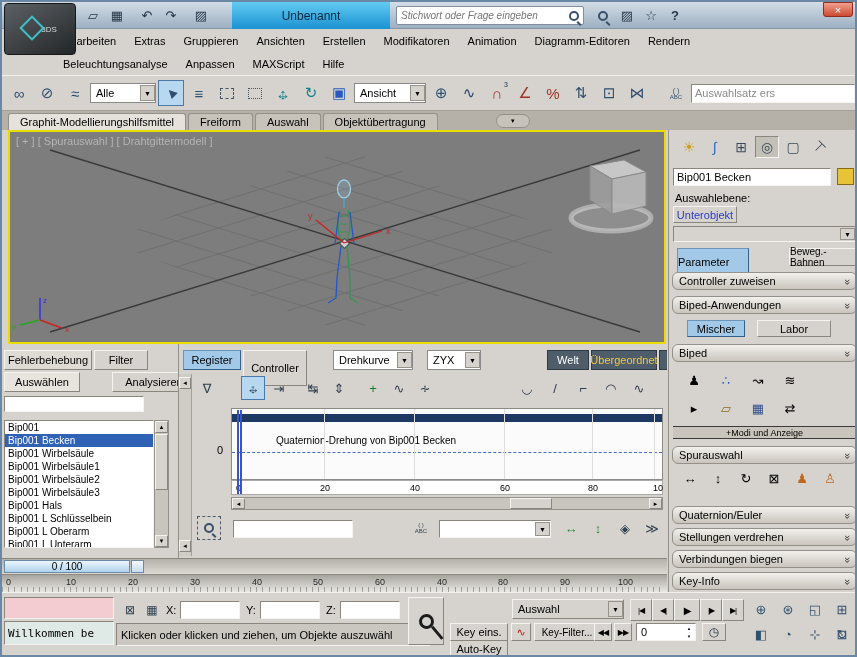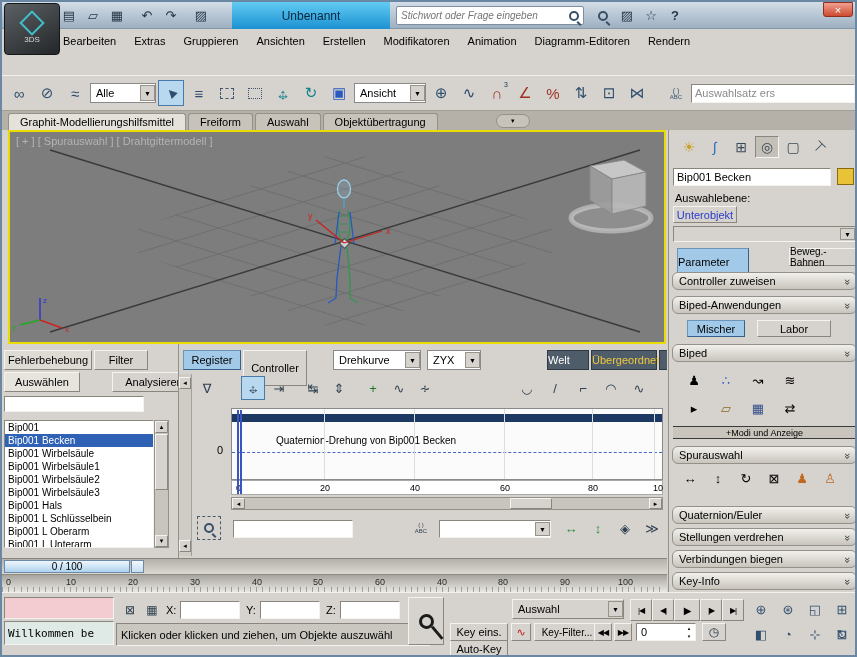--- a/index.html
+++ b/index.html
@@ -10,23 +10,23 @@
   .abs { position:absolute; }
   .flex { display:flex; align-items:center; }
   .r { border:1px solid; border-color:#f5f3ef #8a867e #8a867e #f5f3ef; background:#d6d3ce; }
   .s { border:1px solid; border-color:#8a867e #f5f3ef #f5f3ef #8a867e; }
   .icon { display:flex; align-items:center; justify-content:center; }
   .blue { background:#a2c9e8 !important; border-color:#6a94b8 #35608a #35608a #6a94b8 !important; }
 
   
   .titlebar { position:absolute; left:0; top:0; width:100%; height:27px;
               background:linear-gradient(#d3dde7,#9db0c2); border-bottom:1px solid #8496a8; }
-  .app-button { position:absolute; left:2px; top:1px; width:56px; height:52px; z-index:9;
+  .app-button { position:absolute; left:2px; top:1px; width:72px; height:52px; z-index:9;
                 background:linear-gradient(150deg,#5c6165,#232628); border:1px solid #15181a;
-                border-radius:4px; display:flex; flex-direction:column; align-items:center; justify-content:center; }
+                border-radius:4px; display:flex; align-items:center; justify-content:center; }
   .logo-cube { width:18px; height:18px; border:2px solid #3fc1c9; transform:rotate(45deg); margin-bottom:3px; }
   .logo-text { color:#d8d8d8; font-size:8px; }
   .tb-btn { width:22px; height:20px; display:flex; align-items:center; justify-content:center;
             font-size:13px; color:#273747; }
   .title-chip { position:absolute; left:230px; top:0; width:158px; height:27px;
                 background:linear-gradient(#62cbf2,#1b92d2); display:flex; align-items:center;
                 justify-content:center; color:#08263e; font-size:12px; }
   .search-box { position:absolute; left:394px; top:4px; width:188px; height:19px; background:#fff;
                 border:1px solid #7e8ea0; border-radius:2px; display:flex; align-items:center; padding:0 4px; }
   .search-box input { border:none; outline:none; width:100%; background:transparent;
@@ -93,21 +93,21 @@
   .wb-item.selected { background:#2f62b5; color:#fff; }
   .sb-btn { background:#d6d3ce; border:1px solid; border-color:#f5f3ef #8a867e #8a867e #f5f3ef;
             display:flex; align-items:center; justify-content:center; font-size:7px; }
 
   
   .curve-ed { position:absolute; left:176px; top:342px; width:489px; height:214px;
               background:#d6d3ce; border-left:1px solid #94908a; overflow:hidden; }
   .ce-icon { width:24px; height:24px; display:flex; align-items:center; justify-content:center;
              font-size:13px; color:#2f4050; flex:none; }
   .ce-icon.active { background:#b8d8f0; border:1px solid #4a7aaa; }
-  .dark-btn { background:#4f5d6b; color:#fff; display:flex; align-items:center; justify-content:flex-start;
+  .dark-btn { background:#4f5d6b; color:#fff; display:flex; align-items:center; justify-content:center;
               border:1px solid #2e3a46; }
 
   
   .time-slider { position:absolute; left:0; top:556px; width:665px; height:16px;
                  background:linear-gradient(#b4b1aa,#dcd9d2); border-top:1px solid #8a867e; }
   .ts-handle { position:absolute; left:2px; top:1px; width:126px; height:13px;
                background:linear-gradient(#eef6fd,#aed2ee); border:1px solid #6a8aa8;
                font-size:10px; text-align:center; line-height:11px; }
   .ts-nub { position:absolute; left:129px; top:1px; width:13px; height:13px;
             background:linear-gradient(#f4f9fe,#c6def2); border:1px solid #6a8aa8; }
@@ -191,20 +191,26 @@
     <div class="menu-row">
       <span class="menu-item">Bearbeiten</span>
       <span class="menu-item">Extras</span>
       <span class="menu-item">Gruppieren</span>
       <span class="menu-item">Ansichten</span>
       <span class="menu-item">Erstellen</span>
       <span class="menu-item">Modifikatoren</span>
       <span class="menu-item">Animation</span>
       <span class="menu-item">Diagramm-Editoren</span>
       <span class="menu-item">Rendern</span>
+    </div>
+    <div class="menu-row">
+      <span class="menu-item">Beleuchtungsanalyse</span>
+      <span class="menu-item">Anpassen</span>
+      <span class="menu-item">MAXScript</span>
+      <span class="menu-item">Hilfe</span>
     </div>
   </div>
 
   <div class="main-toolbar">
     <div class="ticon">
         <span>∞</span>
       </div>
     <div class="ticon">
         <span>⊘</span>
       </div>
@@ -525,21 +531,21 @@
   </div>
 
   <div class="curve-ed">
 
     <div class="r blue abs flex" style="left:4px;top:6px;width:58px;height:20px;justify-content:center;">
         <span>Register</span>
       </div>
     <div class="r abs flex" style="left:64px;top:6px;width:64px;height:36px;justify-content:center;">
         <span>Controller</span>
       </div>
-    <div class="combo abs" style="left:154px;top:6px;width:88px;">
+    <div class="combo abs" style="left:154px;top:6px;width:80px;">
       <span>Drehkurve</span>
       <span class="arrow-box">
           <span>▼</span>
         </span>
     </div>
     <div class="combo abs" style="left:248px;top:6px;width:54px;">
       <span>ZYX</span>
       <span class="arrow-box">
           <span>▼</span>
         </span>

